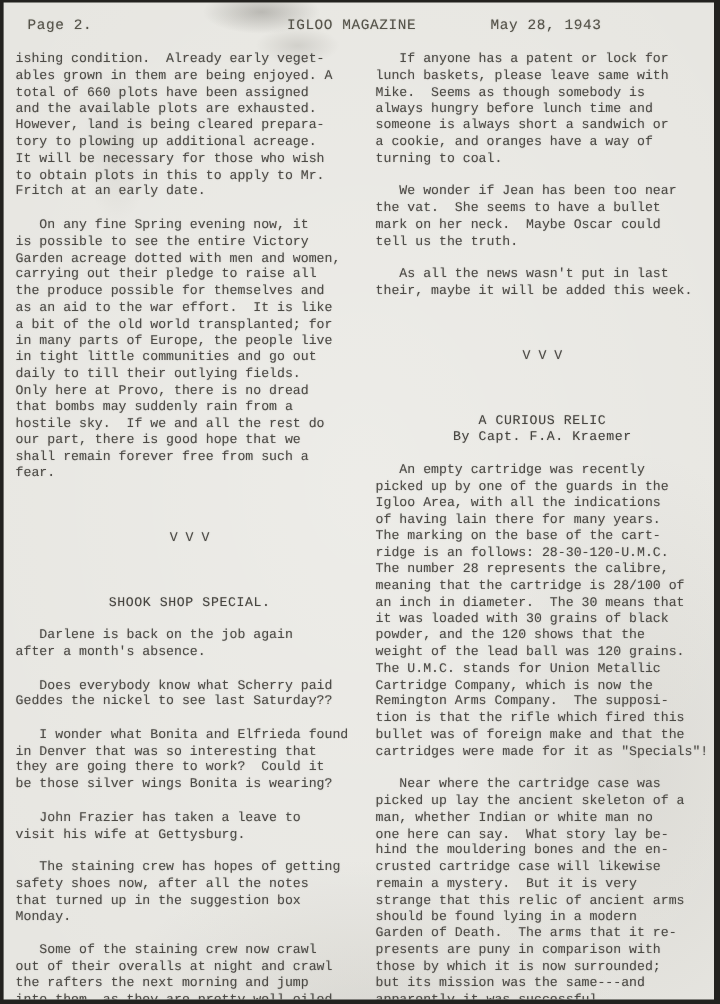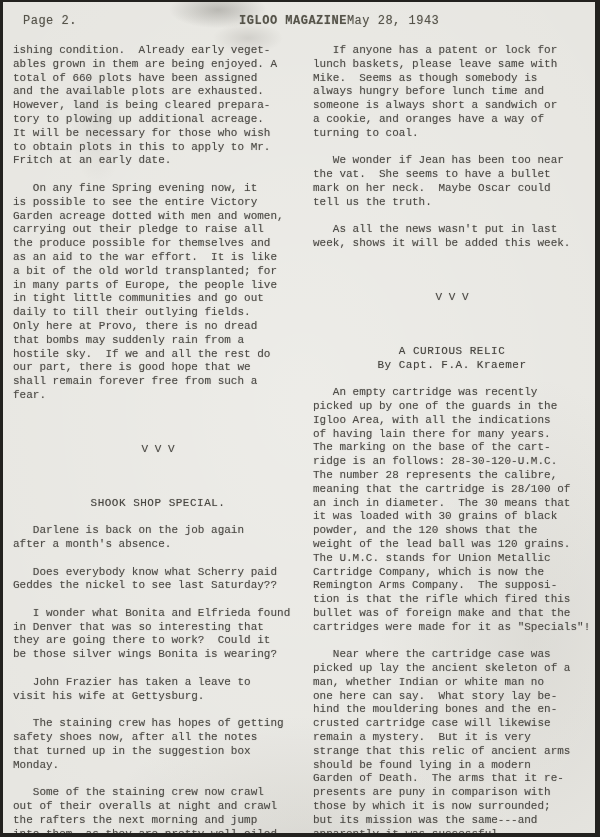--- a/index.html
+++ b/index.html
@@ -27,22 +27,22 @@
   .page-header {
     display: grid;
     grid-template-columns: 1fr auto 1fr;
     align-items: baseline;
     padding: 2px 28px 0 10px;
     font-size: 12px;
     letter-spacing: 0.5px;
     color: #555349;
     text-shadow: 0 0 1px rgba(77,75,70,.4);
   }
-  .page-header .date { text-align: left; }
-  .page-header .title { text-align: right; font-weight: bold; }
+  .page-header .date { text-align: center; }
+  .page-header .title { text-align: right; }
   .columns {
     display: flex;
     gap: 10px;
     margin-top: 16px;
   }
   .col { width: 290px; }
   .col.right { width: 278px; }
   .block {
     margin: 0 0 13.8px 0;
     font-size: 11px;
@@ -121,21 +121,21 @@
 Mike.  Seems as though somebody is
 always hungry before lunch time and
 someone is always short a sandwich or
 a cookie, and oranges have a way of
 turning to coal.</div>
       <div class="block">   We wonder if Jean has been too near
 the vat.  She seems to have a bullet
 mark on her neck.  Maybe Oscar could
 tell us the truth.</div>
       <div class="block">   As all the news wasn't put in last
-week, shows it will be added this week.</div>
+their, maybe it will be added this week.</div>
       <div class="block sep">V V V</div>
       <div class="block heading">A CURIOUS RELIC
 By Capt. F.A. Kraemer</div>
       <div class="block">   An empty cartridge was recently
 picked up by one of the guards in the
 Igloo Area, with all the indications
 of having lain there for many years.
 The marking on the base of the cart-
 ridge is an follows: 28-30-120-U.M.C.
 The number 28 represents the calibre,

